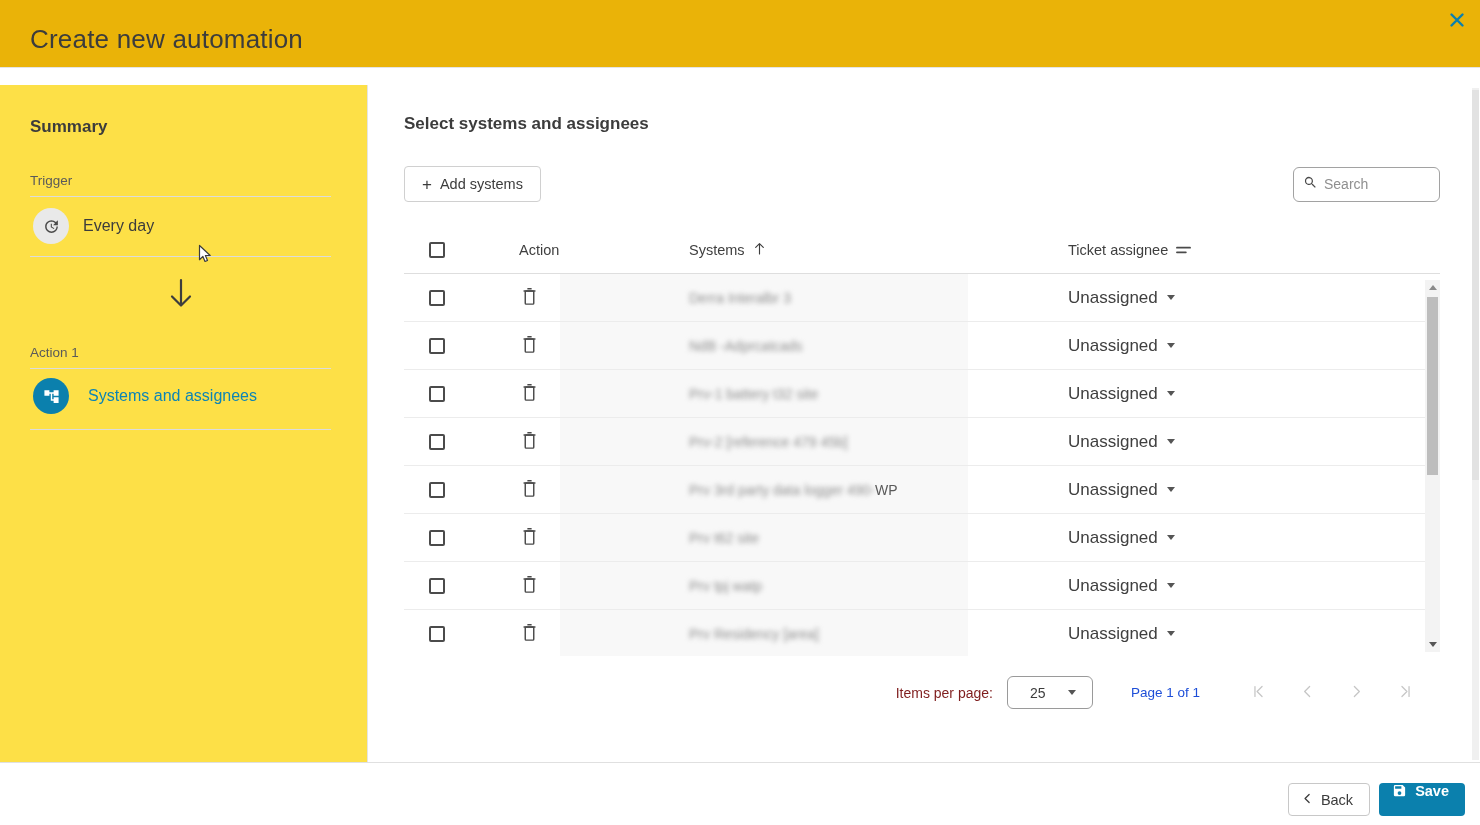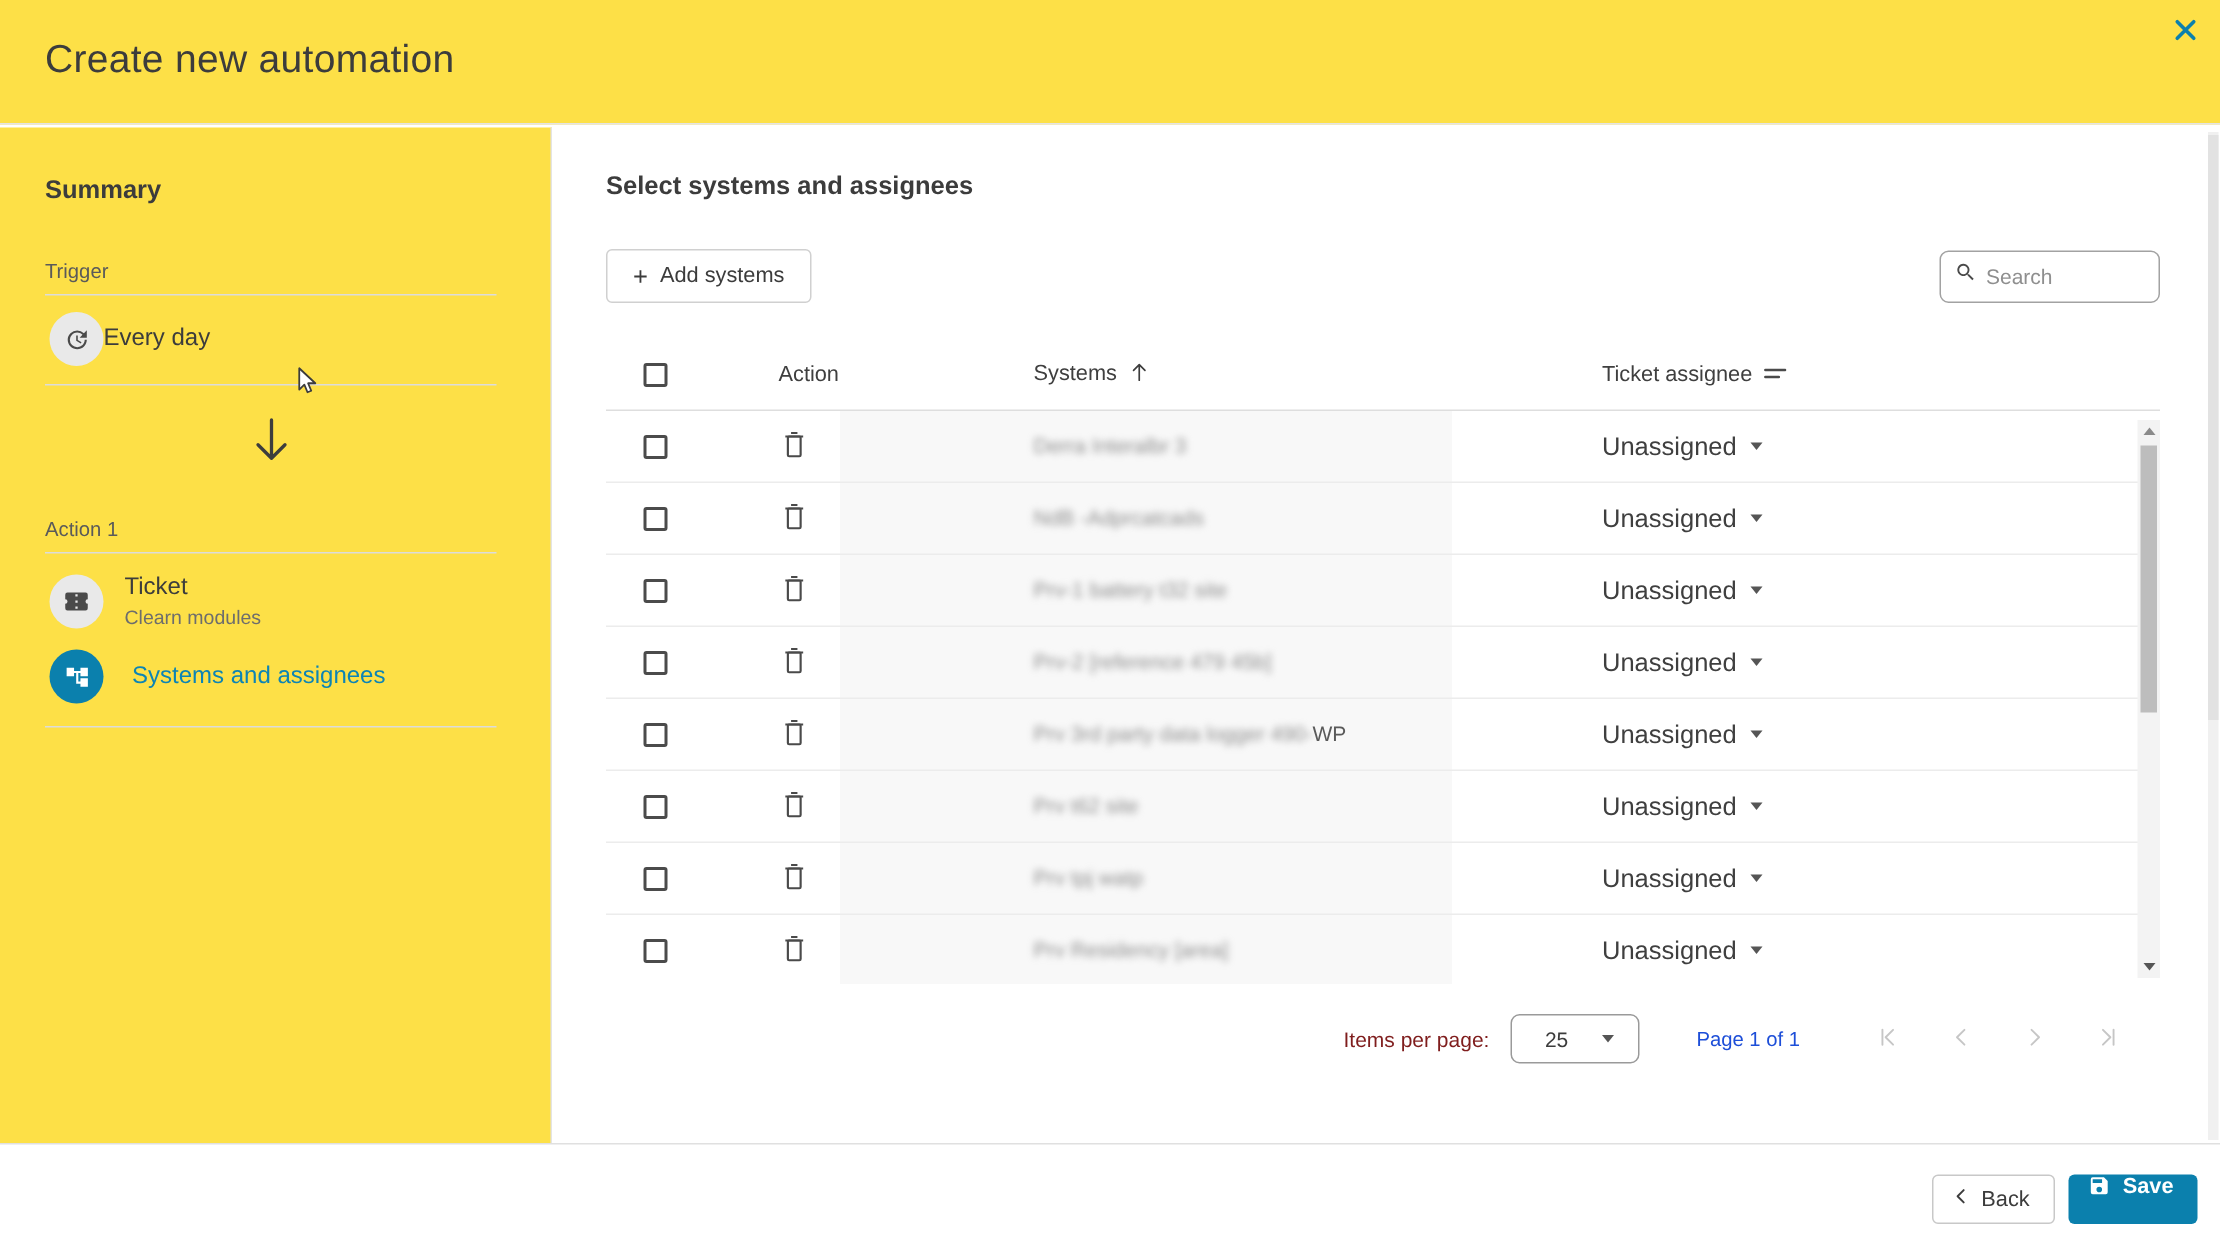--- a/index.html
+++ b/index.html
@@ -1,29 +1,29 @@
 <!DOCTYPE html>
 <html><head>
 <meta charset="utf-8">
 <style>
   * { margin:0; padding:0; box-sizing:border-box; }
   html,body { background:#fff; }
   body { font-family:"Liberation Sans", sans-serif; color:#3c3c3c; }
   .app { position:relative; width:1480px; height:825px; background:#fff; overflow:hidden; }
 
   
-  .hdr { position:absolute; left:0; top:0; width:1480px; height:83px; background:#fde047; border-bottom:1px solid #e4e4e4;text-align:center; }
+  .hdr { position:absolute; left:0; top:0; width:1480px; height:68px; background:#eab308; border-bottom:1px solid #e4e4e4;text-align:center; }
   .hdr-title { position:absolute; left:30px; top:24px; font-size:26px; font-weight:400; color:#3c3c3c; letter-spacing:.2px; }
   .close-btn { position:absolute; right:12px; top:10px; width:22px; height:22px; background:none; border:none; cursor:pointer; padding:0; }
 
   
   .side { position:absolute; left:0; top:85px; width:368px; height:677px; background:#fde047; border-right:1px solid #e4e4e4; padding:0 36px 0 30px; }
   .side-heading { margin-top:32px; font-size:17px; font-weight:700; color:#3c3c3c; }
   .sec-label { margin-top:36px; font-size:13.5px; color:#5a5a5a; padding-bottom:8px; border-bottom:1px solid #dcdcdc; }
-  .trig-row { display:flex; align-items:center; padding:11px 0 12px 3px; border-bottom:1px solid #dcdcdc; }
+  .trig-row { display:flex; align-items:center; gap:14px; padding:11px 0 12px 3px; border-bottom:1px solid #dcdcdc; }
   .avatar { width:36px; height:36px; border-radius:50%; background:#e9e9e9; display:flex; align-items:center; justify-content:center; flex:none; }
   .avatar.blue { background:#0b80ad; }
   .trig-text { font-size:16px; color:#3c3c3c; }
   .flow-arrow { display:flex; justify-content:center; margin:20px 0 8px; }
   .act-row { display:flex; align-items:center; gap:14px; padding:14px 0 5px 3px; }
   .act-row2 { display:flex; align-items:center; gap:19px; padding:9px 0 15px 3px; border-bottom:1px solid #dcdcdc; cursor:pointer; }
   .act-title { font-size:16px; color:#3c3c3c; line-height:1.15; }
   .act-sub { font-size:13px; color:#6d6d6d; margin-top:2px; }
   .link-blue { font-size:16px; color:#0c84b5; }
 
@@ -108,31 +108,20 @@
       <span class="trig-text">Every day</span>
     </div>
 
     <div class="flow-arrow">
       <svg width="26" height="32" viewBox="0 0 26 32" fill="none" stroke="#3d3d3d" stroke-width="2.2" stroke-linecap="round" stroke-linejoin="round">
           <path d="M13 3v25M4 19.5 13 28.5 22 19.5"></path>
         </svg>
     </div>
 
     <div class="sec-label">Action 1</div>
-    <div class="act-row">
-      <span class="avatar">
-        <svg width="18" height="18" viewBox="0 0 24 24" fill="#4a4a4a">
-            <path d="M22 10V6a2 2 0 0 0-2-2H4a2 2 0 0 0-2 2v4a2 2 0 0 1 0 4v4a2 2 0 0 0 2 2h16a2 2 0 0 0 2-2v-4a2 2 0 0 1 0-4zm-9 8.5h-2v-2h2v2zm0-5.5h-2v-2h2v2zm0-5.5h-2v-2h2v2z"></path>
-          </svg>
-      </span>
-      <span>
-        <div class="act-title">Ticket</div>
-        <div class="act-sub">Clearn modules</div>
-      </span>
-    </div>
     <div class="act-row2">
       <span class="avatar blue">
         <svg width="17" height="17" viewBox="0 0 24 24" fill="#ffffff">
             <path d="M22 11V3h-7v3H9V3H2v8h7V8h2v10h4v3h7v-8h-7v3h-2V8h2v3z"></path>
           </svg>
       </span>
       <span class="link-blue">Systems and assignees</span>
     </div>
   </div>
 

